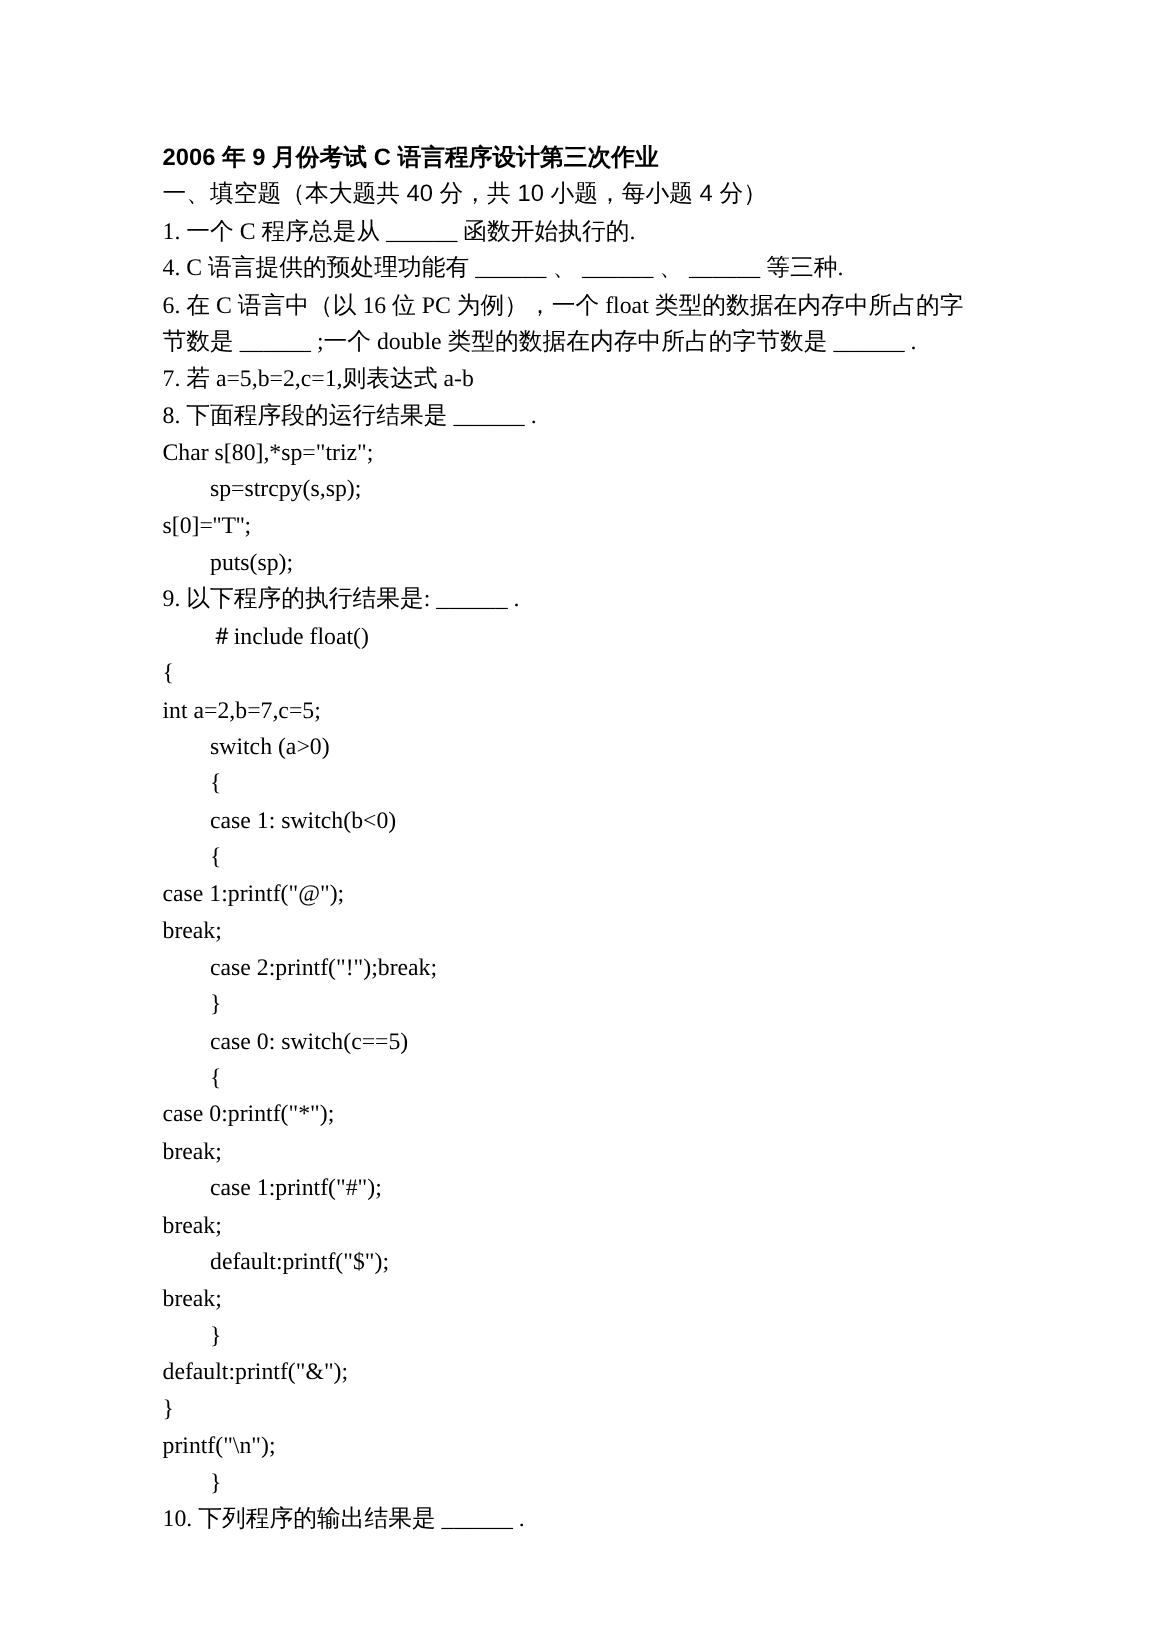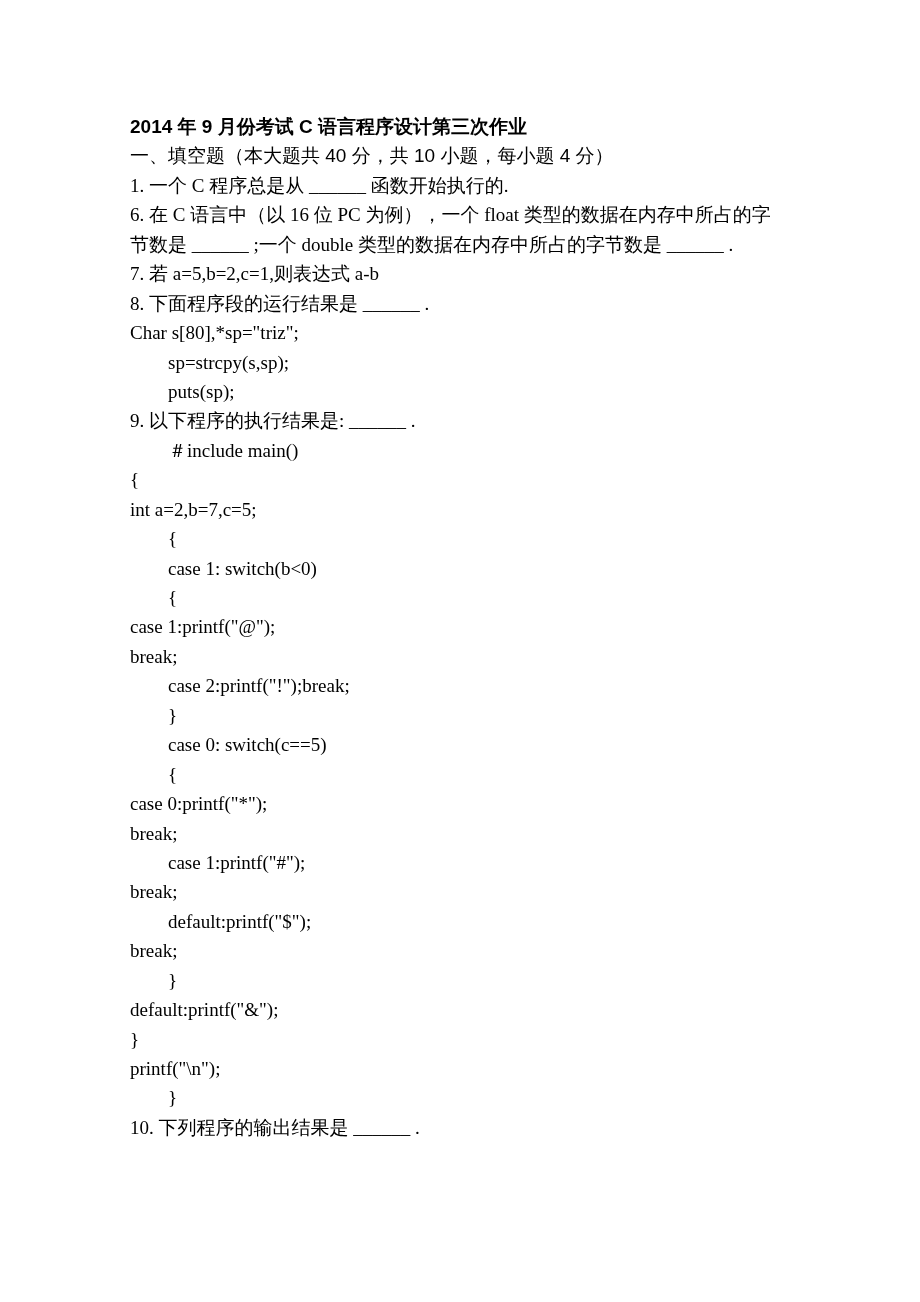--- a/index.html
+++ b/index.html
@@ -28,37 +28,40 @@
   .line {
     white-space: pre-wrap;
   }
   .indent1 { padding-left: 2em; }
 </style>
 </head>
 <body>
 
 <div class="page">
 
-  <div class="line title">2014 年 9 月份考试 C 语言程序设计第三次作业</div>
+  <div class="line title">2006 年 9 月份考试 C 语言程序设计第三次作业</div>
   <div class="line section-head">一、填空题（本大题共 40 分，共 10 小题，每小题 4 分）</div>
 
   <div class="line">1. 一个 C 程序总是从 ______ 函数开始执行的.</div>
+  <div class="line">4. C 语言提供的预处理功能有 ______ 、 ______ 、 ______ 等三种.</div>
   <div class="line">6. 在 C 语言中（以 16 位 PC 为例），一个 float 类型的数据在内存中所占的字</div>
   <div class="line">节数是 ______ ;一个 double 类型的数据在内存中所占的字节数是 ______ .</div>
   <div class="line">7. 若 a=5,b=2,c=1,则表达式 a-b</div>
 
   <div class="line">8. 下面程序段的运行结果是 ______ .</div>
   <div class="line">Char s[80],*sp="triz";</div>
   <div class="line indent1">sp=strcpy(s,sp);</div>
+  <div class="line">s[0]=''T'';</div>
   <div class="line indent1">puts(sp);</div>
 
   <div class="line">9. 以下程序的执行结果是: ______ .</div>
-  <div class="line indent1">＃include main()</div>
+  <div class="line indent1">＃include float()</div>
   <div class="line">{</div>
   <div class="line">int a=2,b=7,c=5;</div>
+  <div class="line indent1">switch (a&gt;0)</div>
   <div class="line indent1">{</div>
   <div class="line indent1">case 1: switch(b&lt;0)</div>
   <div class="line indent1">{</div>
   <div class="line">case 1:printf("@");</div>
   <div class="line">break;</div>
   <div class="line indent1">case 2:printf("!");break;</div>
   <div class="line indent1">}</div>
   <div class="line indent1">case 0: switch(c==5)</div>
   <div class="line indent1">{</div>
   <div class="line">case 0:printf("*");</div>

